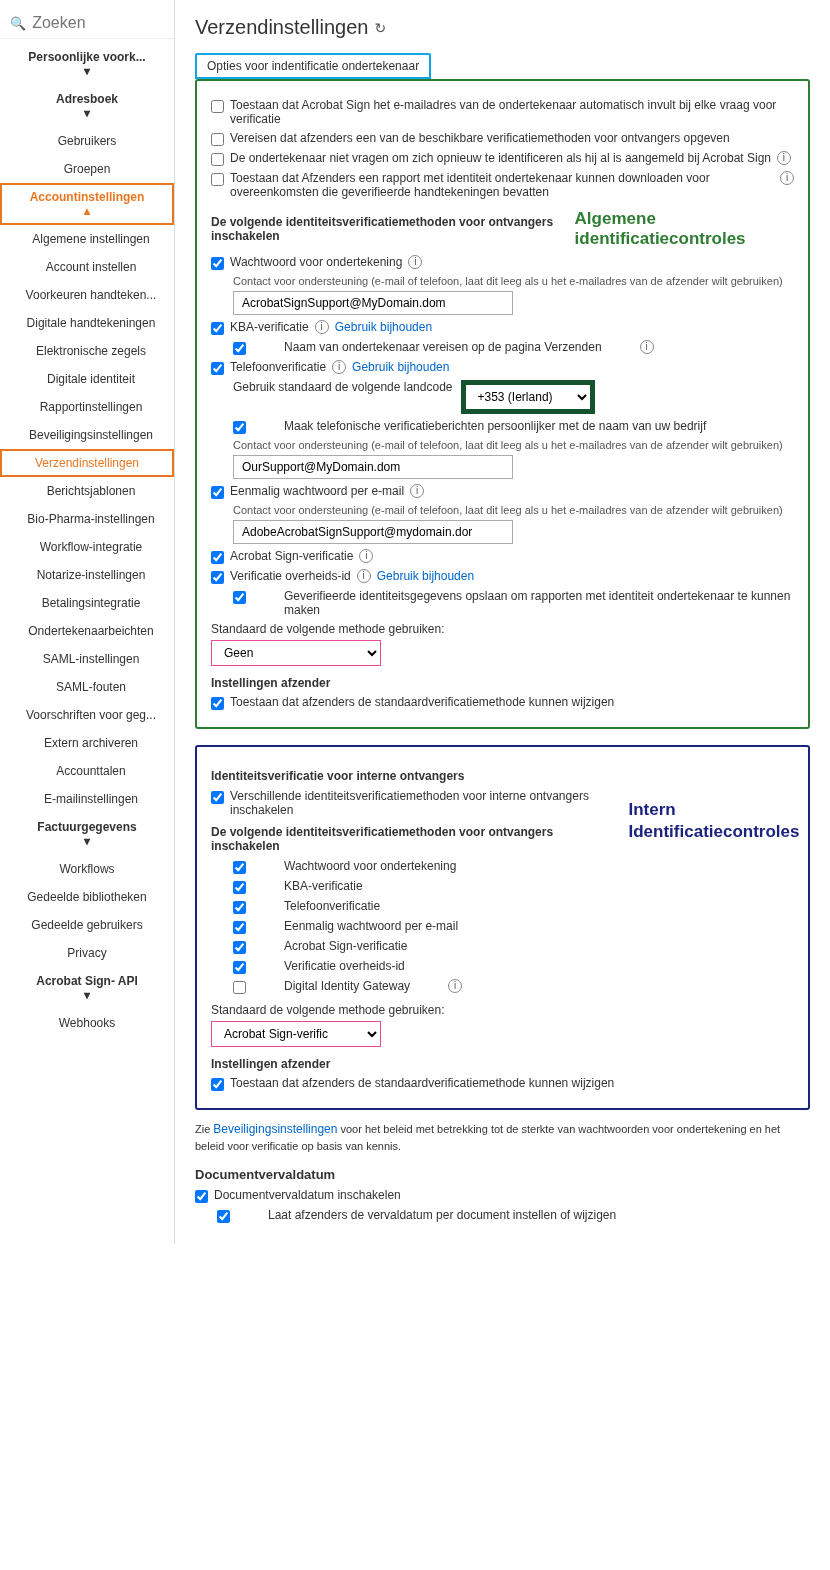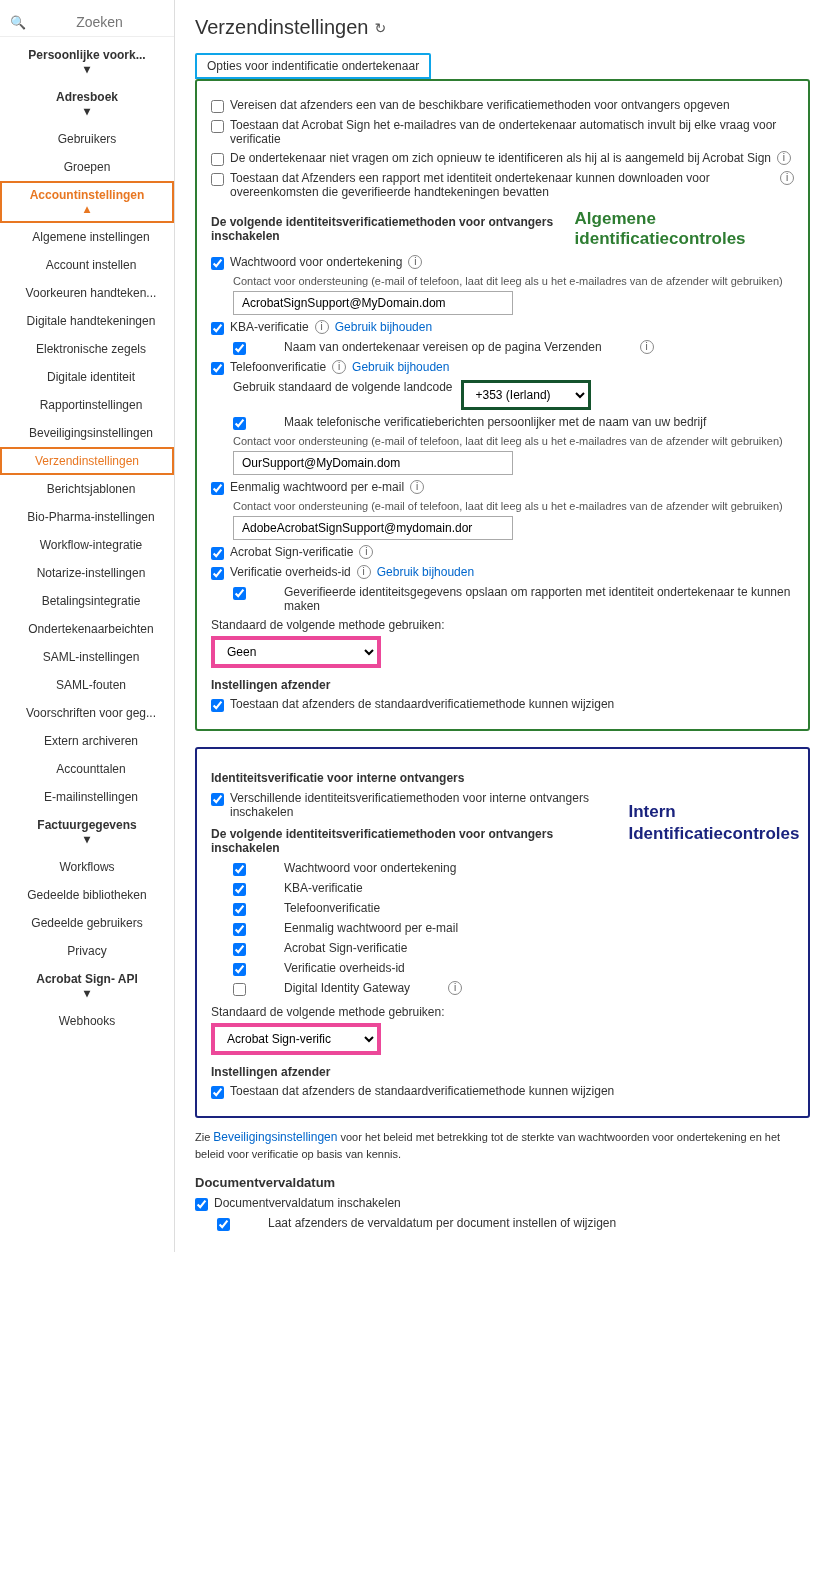--- a/index.html
+++ b/index.html
@@ -11,21 +11,21 @@
       min-width: 175px;
       border-right: 1px solid #ddd;
       padding: 8px 0;
       background: #fff;
       overflow-y: auto;
     }
     .sidebar-search {
       display: flex; align-items: center; padding: 6px 10px; border-bottom: 1px solid #eee; margin-bottom: 4px;
     }
     .sidebar-search span { margin-right: 6px; color: #888; font-size: 13px; }
-    .sidebar-search input { border: none; outline: none; font-size: 14px; width: 100%; color: #555; margin-left: 44px; }
+    .sidebar-search input { border: none; outline: none; font-size: 16px; width: 100%; color: #555; }
 
     .sidebar-item {
       padding: 7px 14px;
       cursor: pointer;
       color: #333;
       font-size: 12px;
       display: flex;
       align-items: center;
       justify-content: space-between;
       flex-direction: column;
@@ -117,34 +117,34 @@
 
     .indented { margin-left: 22px; gap: 38px; }
 
     .select-row {
       margin: 4px 0 4px 22px;
       display: flex;
       align-items: flex-start;
       gap: 8px;
     }
     select {
-      border: 3px solid #14532d;
+      border: 5px solid #14532d;
       padding: 4px 8px;
       font-size: 12px;
       background: #fff;
       cursor: pointer;
     }
 
     .default-method-label {
       font-size: 12px;
       margin: 4px 0 4px 0;
     }
     .select-wide {
       width: 170px;
-      border: 4px solid #ec4899;
+      border: 1px solid #ec4899;
       padding: 4px 8px;
       font-size: 12px;
       background: #fff;
     }
 
     .afzender-label {
       font-weight: bold;
       font-size: 12px;
       margin: 10px 0 4px 0;
     }
@@ -301,25 +301,25 @@
     <span style="cursor:pointer; font-size:14px; color:#555;">↻</span>
   </div>
 
   <div>
     <div class="section-tab">Opties voor indentificatie ondertekenaar</div>
     <div class="section-box">
 
       
       <div class="checkbox-row">
         <input type="checkbox" style="">
+        <span>Toestaan dat Acrobat Sign het e-mailadres van de ondertekenaar automatisch invult bij elke vraag voor verificatie</span>
+      </div>
+      <div class="checkbox-row">
+        <input type="checkbox" style="">
         <span>Vereisen dat afzenders een van de beschikbare verificatiemethoden voor ontvangers opgeven</span>
-      </div>
-      <div class="checkbox-row">
-        <input type="checkbox" style="">
-        <span>Toestaan dat Acrobat Sign het e-mailadres van de ondertekenaar automatisch invult bij elke vraag voor verificatie</span>
       </div>
       <div class="checkbox-row">
         <input type="checkbox" style="">
         <span>De ondertekenaar niet vragen om zich opnieuw te identificeren als hij al is aangemeld bij Acrobat Sign</span>
         <span class="info-icon">i</span>
       </div>
       <div class="checkbox-row">
         <input type="checkbox" style="">
         <span>Toestaan dat Afzenders een rapport met identiteit ondertekenaar kunnen downloaden voor overeenkomsten die geverifieerde handtekeningen bevatten</span>
         <span class="info-icon">i</span>

